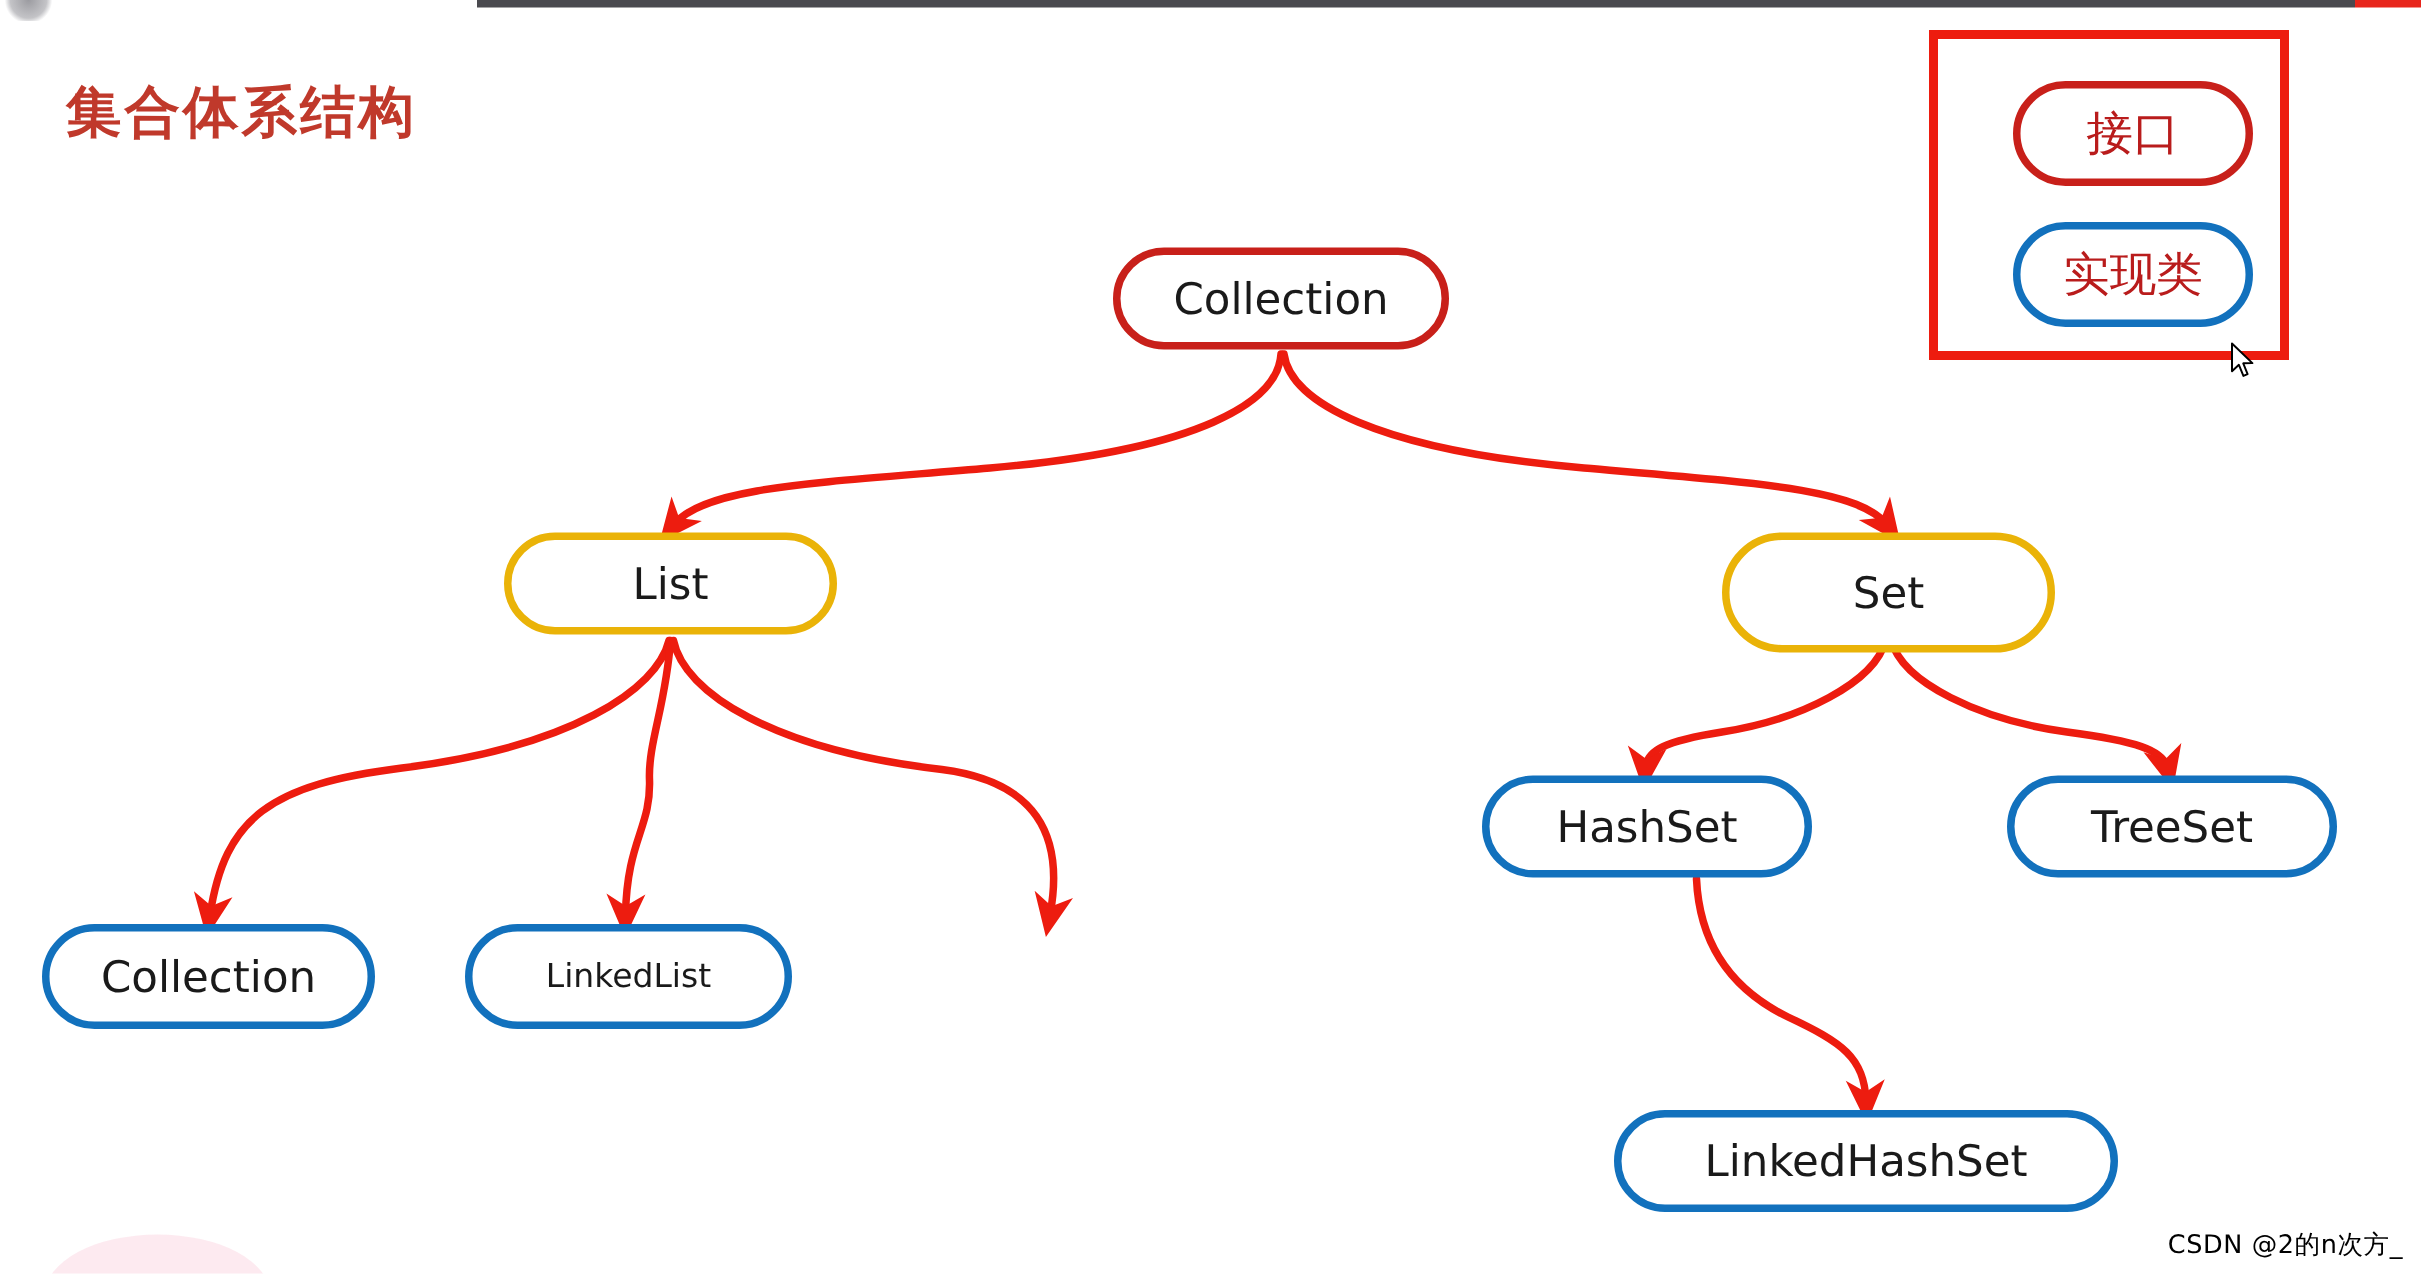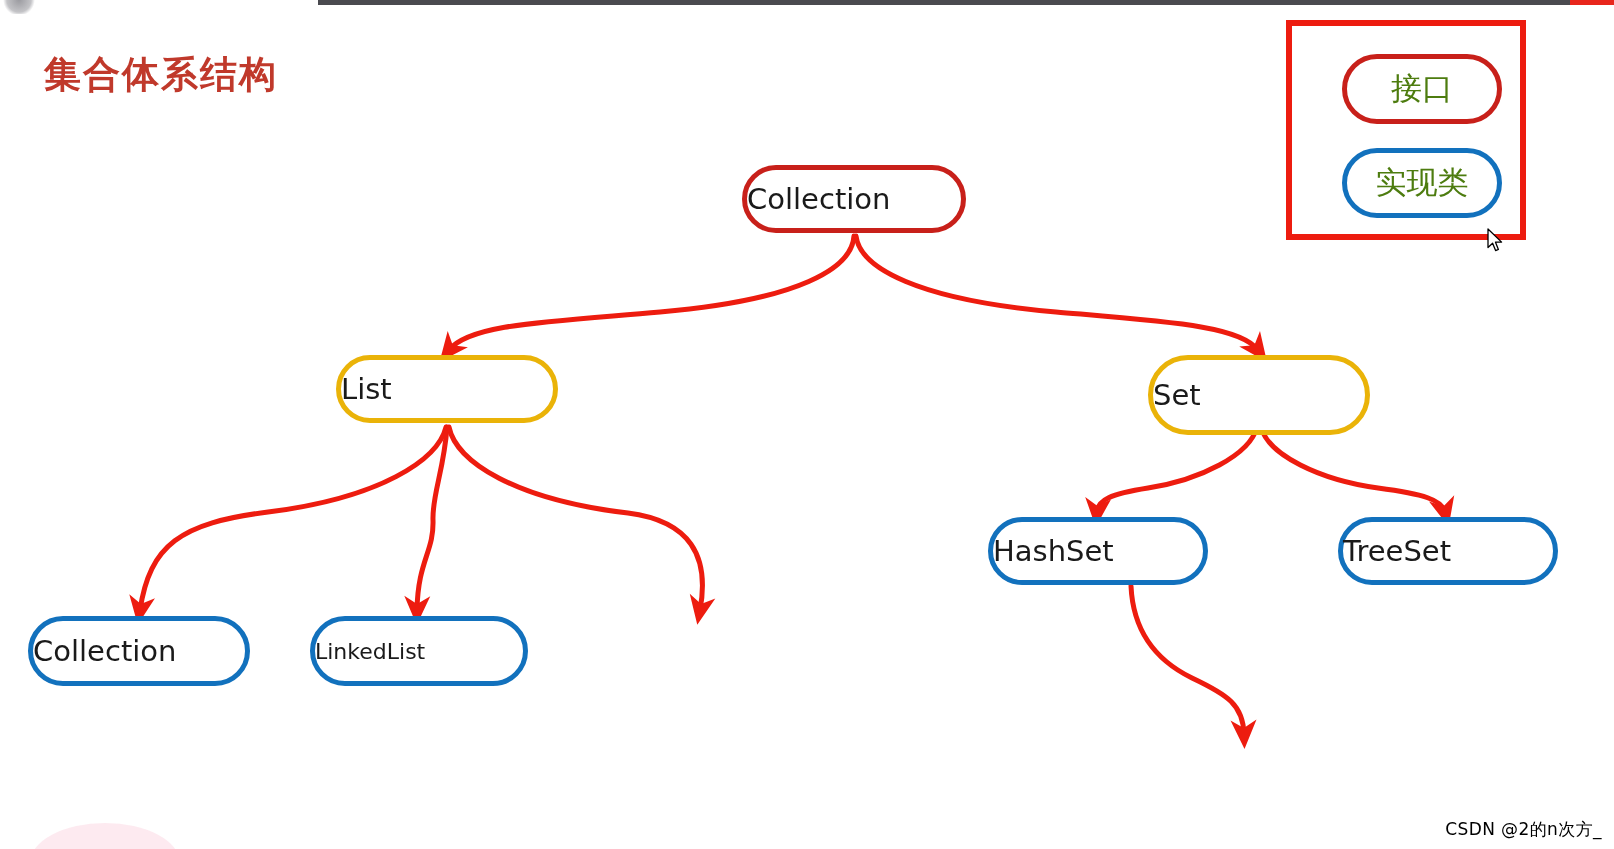--- a/index.html
+++ b/index.html
@@ -64,21 +64,21 @@
     left: 0; top: 0;
     width: 1614px; height: 849px;
     pointer-events: none;
   }
 
   
   .node {
     position: absolute;
     display: flex;
     align-items: center;
-    justify-content: flex-start;
+    justify-content: center;
     background: #ffffff;
     border-radius: 999px;
     white-space: nowrap;
     text-align: center;
     color: #1a1a1a;
     font-family: "DejaVu Sans", "Liberation Sans", sans-serif;
   }
   .node.iface {
     border: 5px solid #c8201a;
   }
@@ -102,21 +102,21 @@
     left: 50px;
     width: 160px;
     height: 70px;
     display: flex;
     align-items: center;
     justify-content: center;
     background: #ffffff;
     border-radius: 999px;
     font-family: "DejaVu Sans", "Liberation Sans", sans-serif;
     font-size: 31px;
-    color: #4d7c0f;
+    color: #b91c1c;
   }
   #legend-chip-interface { top: 28px;  border: 5px solid #c8201a; }
   #legend-chip-impl      { top: 122px; border: 5px solid #1271bd; }
 
   
   #watermark {
     position: absolute;
     right: 12px; bottom: 8px;
     color: #000000;
     font-size: 17px;
@@ -194,20 +194,23 @@
 
 
   <div class="node impl" style="left:1338px; top:517px; width:220px; height:68px; font-size:29px;">
     <span>TreeSet</span>
   </div>
 
   <div class="node impl" style="left:988px; top:517px; width:220px; height:68px; font-size:29px;">
     <span>HashSet</span>
   </div>
 
+  <div class="node impl" style="left:1076px; top:740px; width:336px; height:68px; font-size:29px;">
+    <span>LinkedHashSet</span>
+  </div>
 
   <div id="legend-box">
     <div class="legend-chip" id="legend-chip-interface">
       <span>接口</span>
     </div>
     <div class="legend-chip" id="legend-chip-impl">
       <span>实现类</span>
     </div>
   </div>
 

